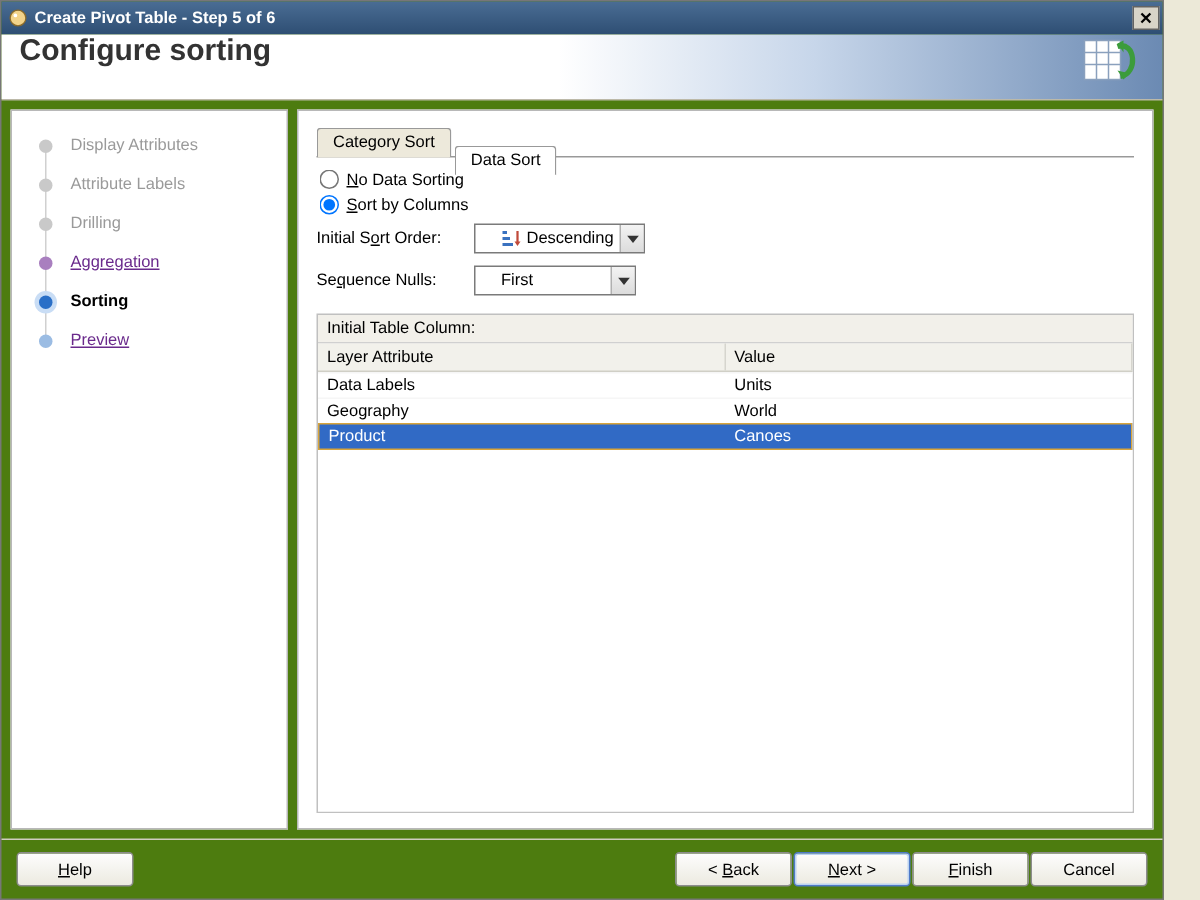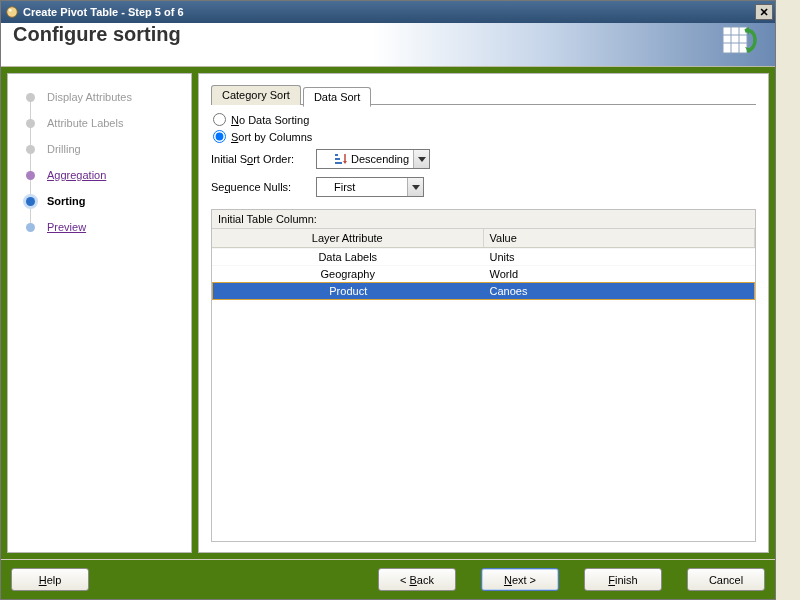--- a/index.html
+++ b/index.html
@@ -143,21 +143,21 @@
     padding: 3px 10px;
     border-radius: 3px 3px 0 0;
     margin-right: 2px;
     cursor: pointer;
     position: relative;
     top: 1px;
   }
   .tab.active {
     background: #fff;
     border-bottom: 1px solid #fff;
-    top: 3px;
+    top: 13px;
   }
   .radio-row { display: flex; align-items: center; margin: 2px 0; }
   .radio-row input { margin: 0 5px 0 2px; }
   .radio-row label { cursor: pointer; }
   .form-row {
     display: flex; align-items: center;
     margin: 4px 0;
   }
   .form-row .lbl { width: 105px; }
   .combo {
@@ -198,37 +198,37 @@
   }
   .grid-head {
     display: flex;
     background: #f2f1eb;
     border-bottom: 1px solid #d0cfc6;
   }
   .grid-head .col {
     padding: 3px 6px;
     border-right: 1px solid #d6d5ce;
   }
-  .col-attr { width: 50%; text-align: center; }
+  .col-attr { width: 50%; }
   .col-val { width: 50%; }
   .grid-body { flex: 1; overflow: auto; background: #fff; }
   .grid-row { display: flex; border-top: 1px solid #f6f6f6; cursor: pointer;}
   .grid-row .cell { padding: 2px 6px; }
   .grid-row.selected {
     background: #316ac5;
     color: #fff;
     border: 1px solid #d8a43a;
   }
 
   .footer {
     height: 40px;
     display: flex;
     align-items: center;
     padding: 0 10px;
-    gap: 25px;
+    gap: 1px;
     border-top: 1px solid #d0cdc0;
   }
   .footer .spacer { flex: 1; }
   .btn {
     min-width: 78px;
     height: 23px;
     border: 1px solid #8c8c8c;
     border-radius: 3px;
     background: linear-gradient(#fdfdfd,#eceae0);
     cursor: pointer;

